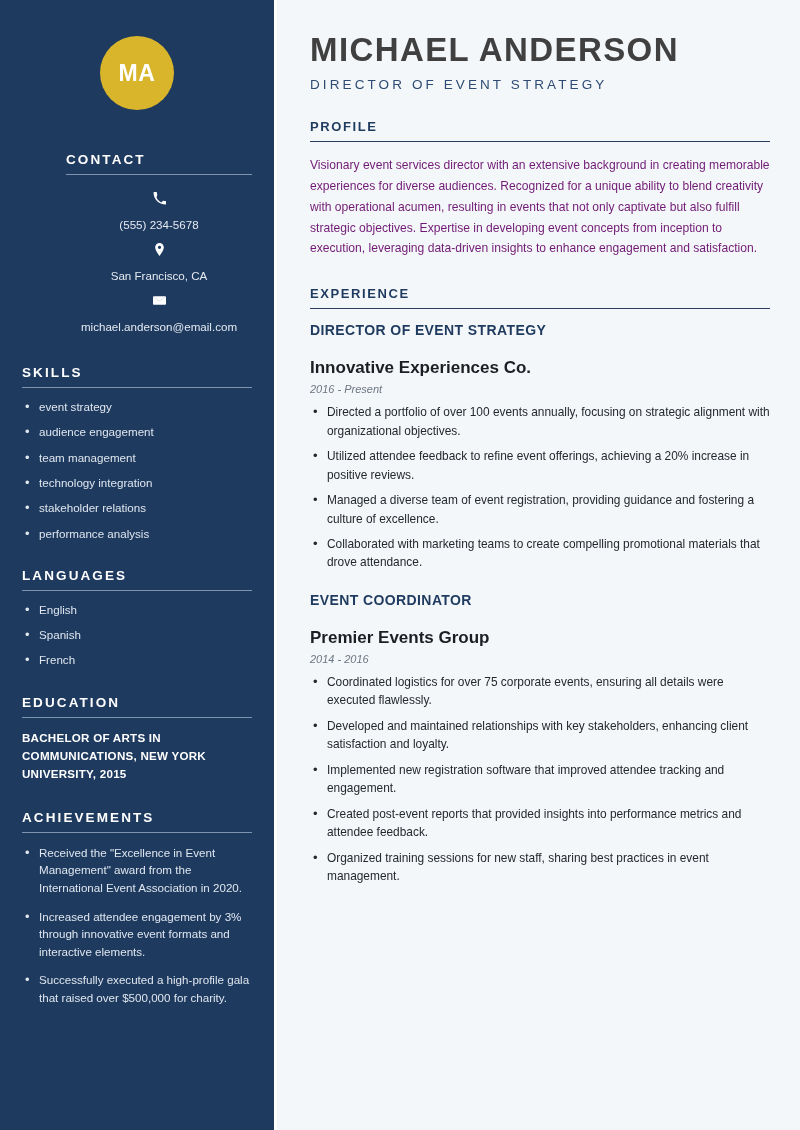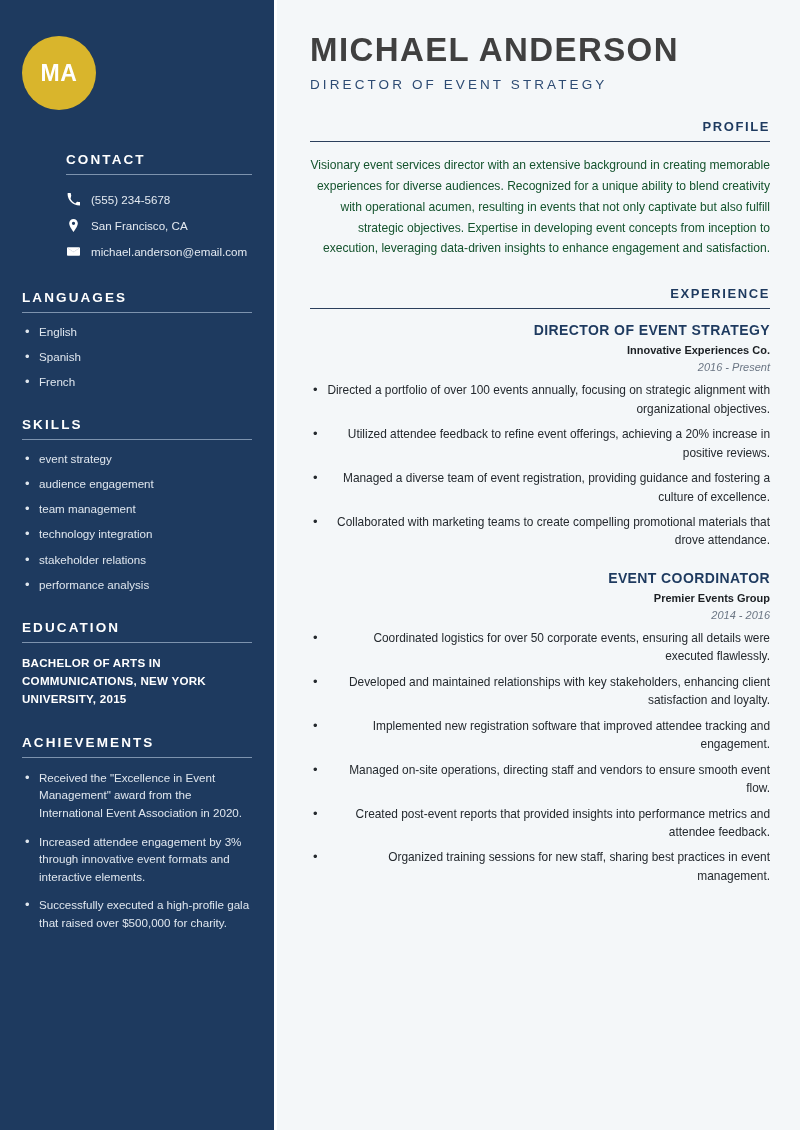--- a/index.html
+++ b/index.html
@@ -28,20 +28,21 @@
     width: 277px;
     flex: 0 0 277px;
     background: #1e3a5f;
     padding: 0 22px;
     border-right: 3px solid #ffffff;
     position: relative;
   }
 
   .avatar-wrap {
     display: flex;
+    justify-content: center;
     padding-top: 36px;
     padding-bottom: 20px;
   }
 
   .avatar {
     width: 74px;
     height: 74px;
     border-radius: 50%;
     background: #d9b52c;
     color: #ffffff;
@@ -68,20 +69,21 @@
     height: 1px;
     background: #7d93ae;
     margin-bottom: 11px;
   }
 
   .contact-row {
     display: flex;
     align-items: center;
     gap: 11px;
     padding: 5.5px 0;
+    flex-direction: column;
   }
 
   .contact-icon {
     width: 14px;
     height: 14px;
     flex: 0 0 14px;
     display: flex;
     align-items: center;
     justify-content: center;
   }
@@ -143,57 +145,57 @@
     line-height: 1.1;
   }
 
   .job-subtitle {
     color: #2d4b73;
     font-size: 13.5px;
     letter-spacing: 3.1px;
     margin-top: 9px;
   }
 
-  .main-section { margin-top: 27px; text-align: right; }
+  .main-section { margin-top: 27px; }
 
   .main-heading {
     color: #1e3a5f;
     font-size: 13px;
     font-weight: bold;
     letter-spacing: 1.6px;
     padding-bottom: 7px;
   }
 
   .main-rule {
     height: 1px;
     background: #2b3f5c;
     margin-bottom: 13px;
   }
 
   .profile-text {
-    color: #14532d;
+    color: #701a75;
     font-size: 12.1px;
     line-height: 1.72;
   }
 
   .job { margin-bottom: 14px; }
   .job:last-child { margin-bottom: 0; }
 
   .job-title {
     color: #1e3a5f;
     font-size: 14px;
     font-weight: bold;
     letter-spacing: 0.4px;
   }
 
   .job-company {
     color: #1b1f23;
-    font-size: 11px;
-    font-weight: bold;
-    margin-top: 6px;
+    font-size: 17px;
+    font-weight: bold;
+    margin-top: 20px;
   }
 
   .job-dates {
     color: #6b7684;
     font-size: 11px;
     font-style: italic;
     margin-top: 5px;
     margin-bottom: 8px;
   }
 
@@ -257,39 +259,39 @@
           <svg viewBox="0 0 24 24">
               <path d="M2 4h20c1.1 0 2 .9 2 2v12c0 1.1-.9 2-2 2H2c-1.1 0-2-.9-2-2V6c0-1.1.9-2 2-2zm10 9L2.2 6.5v.2L12 13.2l9.8-6.5v-.2L12 13z"></path>
               <path d="M1 6l11 7 11-7v1.2l-11 7-11-7z"></path>
             </svg>
         </span>
         <span class="contact-text">michael.anderson@email.com</span>
       </div>
     </section>
 
     <section class="side-section">
-      <div class="side-heading">LANGUAGES</div>
-      <div class="side-rule"></div>
-      <ul class="side-list tight">
-        <li>English</li>
-        <li>Spanish</li>
-        <li>French</li>
-      </ul>
-    </section>
-
-    <section class="side-section">
       <div class="side-heading">SKILLS</div>
       <div class="side-rule"></div>
       <ul class="side-list">
         <li>event strategy</li>
         <li>audience engagement</li>
         <li>team management</li>
         <li>technology integration</li>
         <li>stakeholder relations</li>
         <li>performance analysis</li>
+      </ul>
+    </section>
+
+    <section class="side-section">
+      <div class="side-heading">LANGUAGES</div>
+      <div class="side-rule"></div>
+      <ul class="side-list tight">
+        <li>English</li>
+        <li>Spanish</li>
+        <li>French</li>
       </ul>
     </section>
 
     <section class="side-section">
       <div class="side-heading">EDUCATION</div>
       <div class="side-rule"></div>
       <div class="edu-text">BACHELOR OF ARTS IN COMMUNICATIONS, NEW YORK UNIVERSITY, 2015</div>
     </section>
 
     <section class="side-section">
@@ -329,24 +331,23 @@
           <li>Managed a diverse team of event registration, providing guidance and fostering a culture of excellence.</li>
           <li>Collaborated with marketing teams to create compelling promotional materials that drove attendance.</li>
         </ul>
       </div>
 
       <div class="job job-exp2">
         <div class="job-title">EVENT COORDINATOR</div>
         <div class="job-company">Premier Events Group</div>
         <div class="job-dates">2014 - 2016</div>
         <ul class="job-bullets">
-          <li>Coordinated logistics for over 50 corporate events, ensuring all details were executed flawlessly.</li>
+          <li>Coordinated logistics for over 75 corporate events, ensuring all details were executed flawlessly.</li>
           <li>Developed and maintained relationships with key stakeholders, enhancing client satisfaction and loyalty.</li>
           <li>Implemented new registration software that improved attendee tracking and engagement.</li>
-          <li>Managed on-site operations, directing staff and vendors to ensure smooth event flow.</li>
           <li>Created post-event reports that provided insights into performance metrics and attendee feedback.</li>
           <li>Organized training sessions for new staff, sharing best practices in event management.</li>
         </ul>
       </div>
 
     </section>
 
   </main>
 </div>
 

